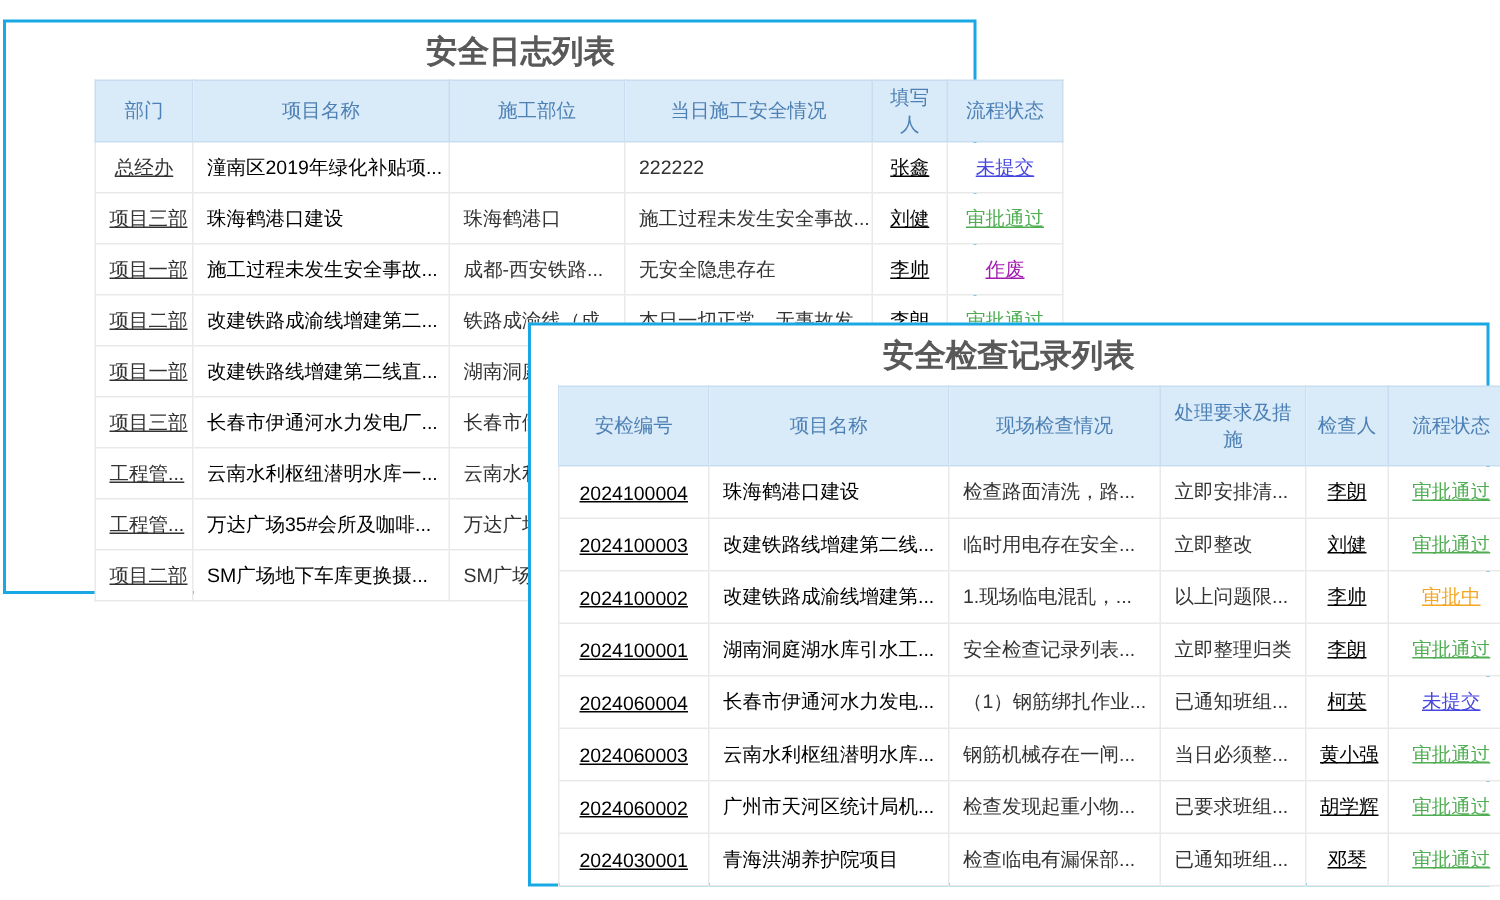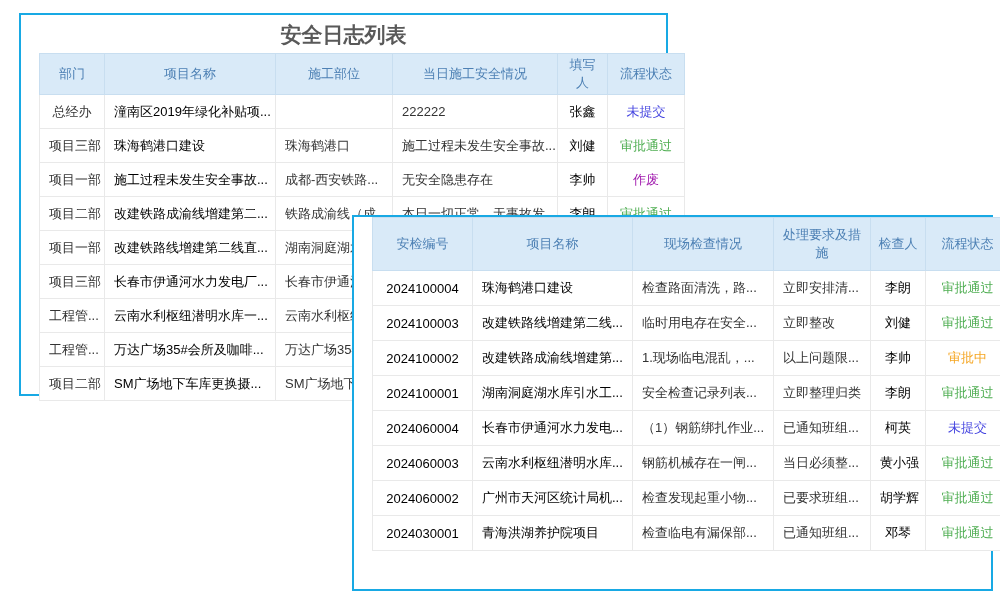--- a/index.html
+++ b/index.html
@@ -7,21 +7,21 @@
     width:1000px;height:600px;background:#ffffff;
     font-family:"Liberation Sans","DejaVu Sans",sans-serif;
     position:relative;overflow:hidden;
   }
   .panel{
     position:absolute;
     background:#ffffff;
     border:2px solid #18a9e4;
     box-sizing:border-box;
   }
-  #log-panel{left:19px;top:13px;width:649px;height:383px;}
+  #log-panel{left:2px;top:13px;width:649px;height:383px;padding-left:41px;}
   #inspection-panel{left:352px;top:215px;width:641px;height:376px;}
   .panel-title{
     font-weight:bold;color:#595959;text-align:center;
     font-size:21px;
   }
   #log-panel .panel-title{height:38px;line-height:40px;}
   #inspection-panel .panel-title{height:40px;line-height:42px;}
   table{
     width:100%;border-collapse:collapse;table-layout:fixed;margin-left:18px;
   }
@@ -32,21 +32,21 @@
   }
   td{
     border:1px solid #e9e9e9;font-size:13px;color:#333333;
     padding:0 9px;white-space:nowrap;overflow:hidden;
     background:#ffffff;
   }
   #log-panel th{height:30px;}
   #log-panel td{height:33px;}
   #inspection-panel th{height:48px;}
   #inspection-panel td{height:34px;}
-  .c-center{text-align:center;}
+  .c-center{text-align:center;text-decoration:underline;}
   .c-left{text-align:left;}
   .link{color:#000000;cursor:pointer;}
   .status{font-weight:400;}
 </style>
 </head>
 <body>
 
 <div class="panel" id="log-panel">
   <div class="panel-title">安全日志列表</div>
   <table>
@@ -139,20 +139,21 @@
           <td class="c-left">SM广场地下车库</td>
           <td class="c-left"></td>
           <td class="c-center link"></td>
           <td class="c-center status"></td>
         </tr>
       </tbody>
   </table>
 </div>
 
 <div class="panel" id="inspection-panel">
+  <div class="panel-title">安全检查记录列表</div>
   <table>
     <colgroup>
       <col style="width:100px">
         <col style="width:160px">
         <col style="width:141px">
       <col style="width:97px">
         <col style="width:55px">
         <col style="width:84px">
     </colgroup>
     <thead id="inspection-thead">

